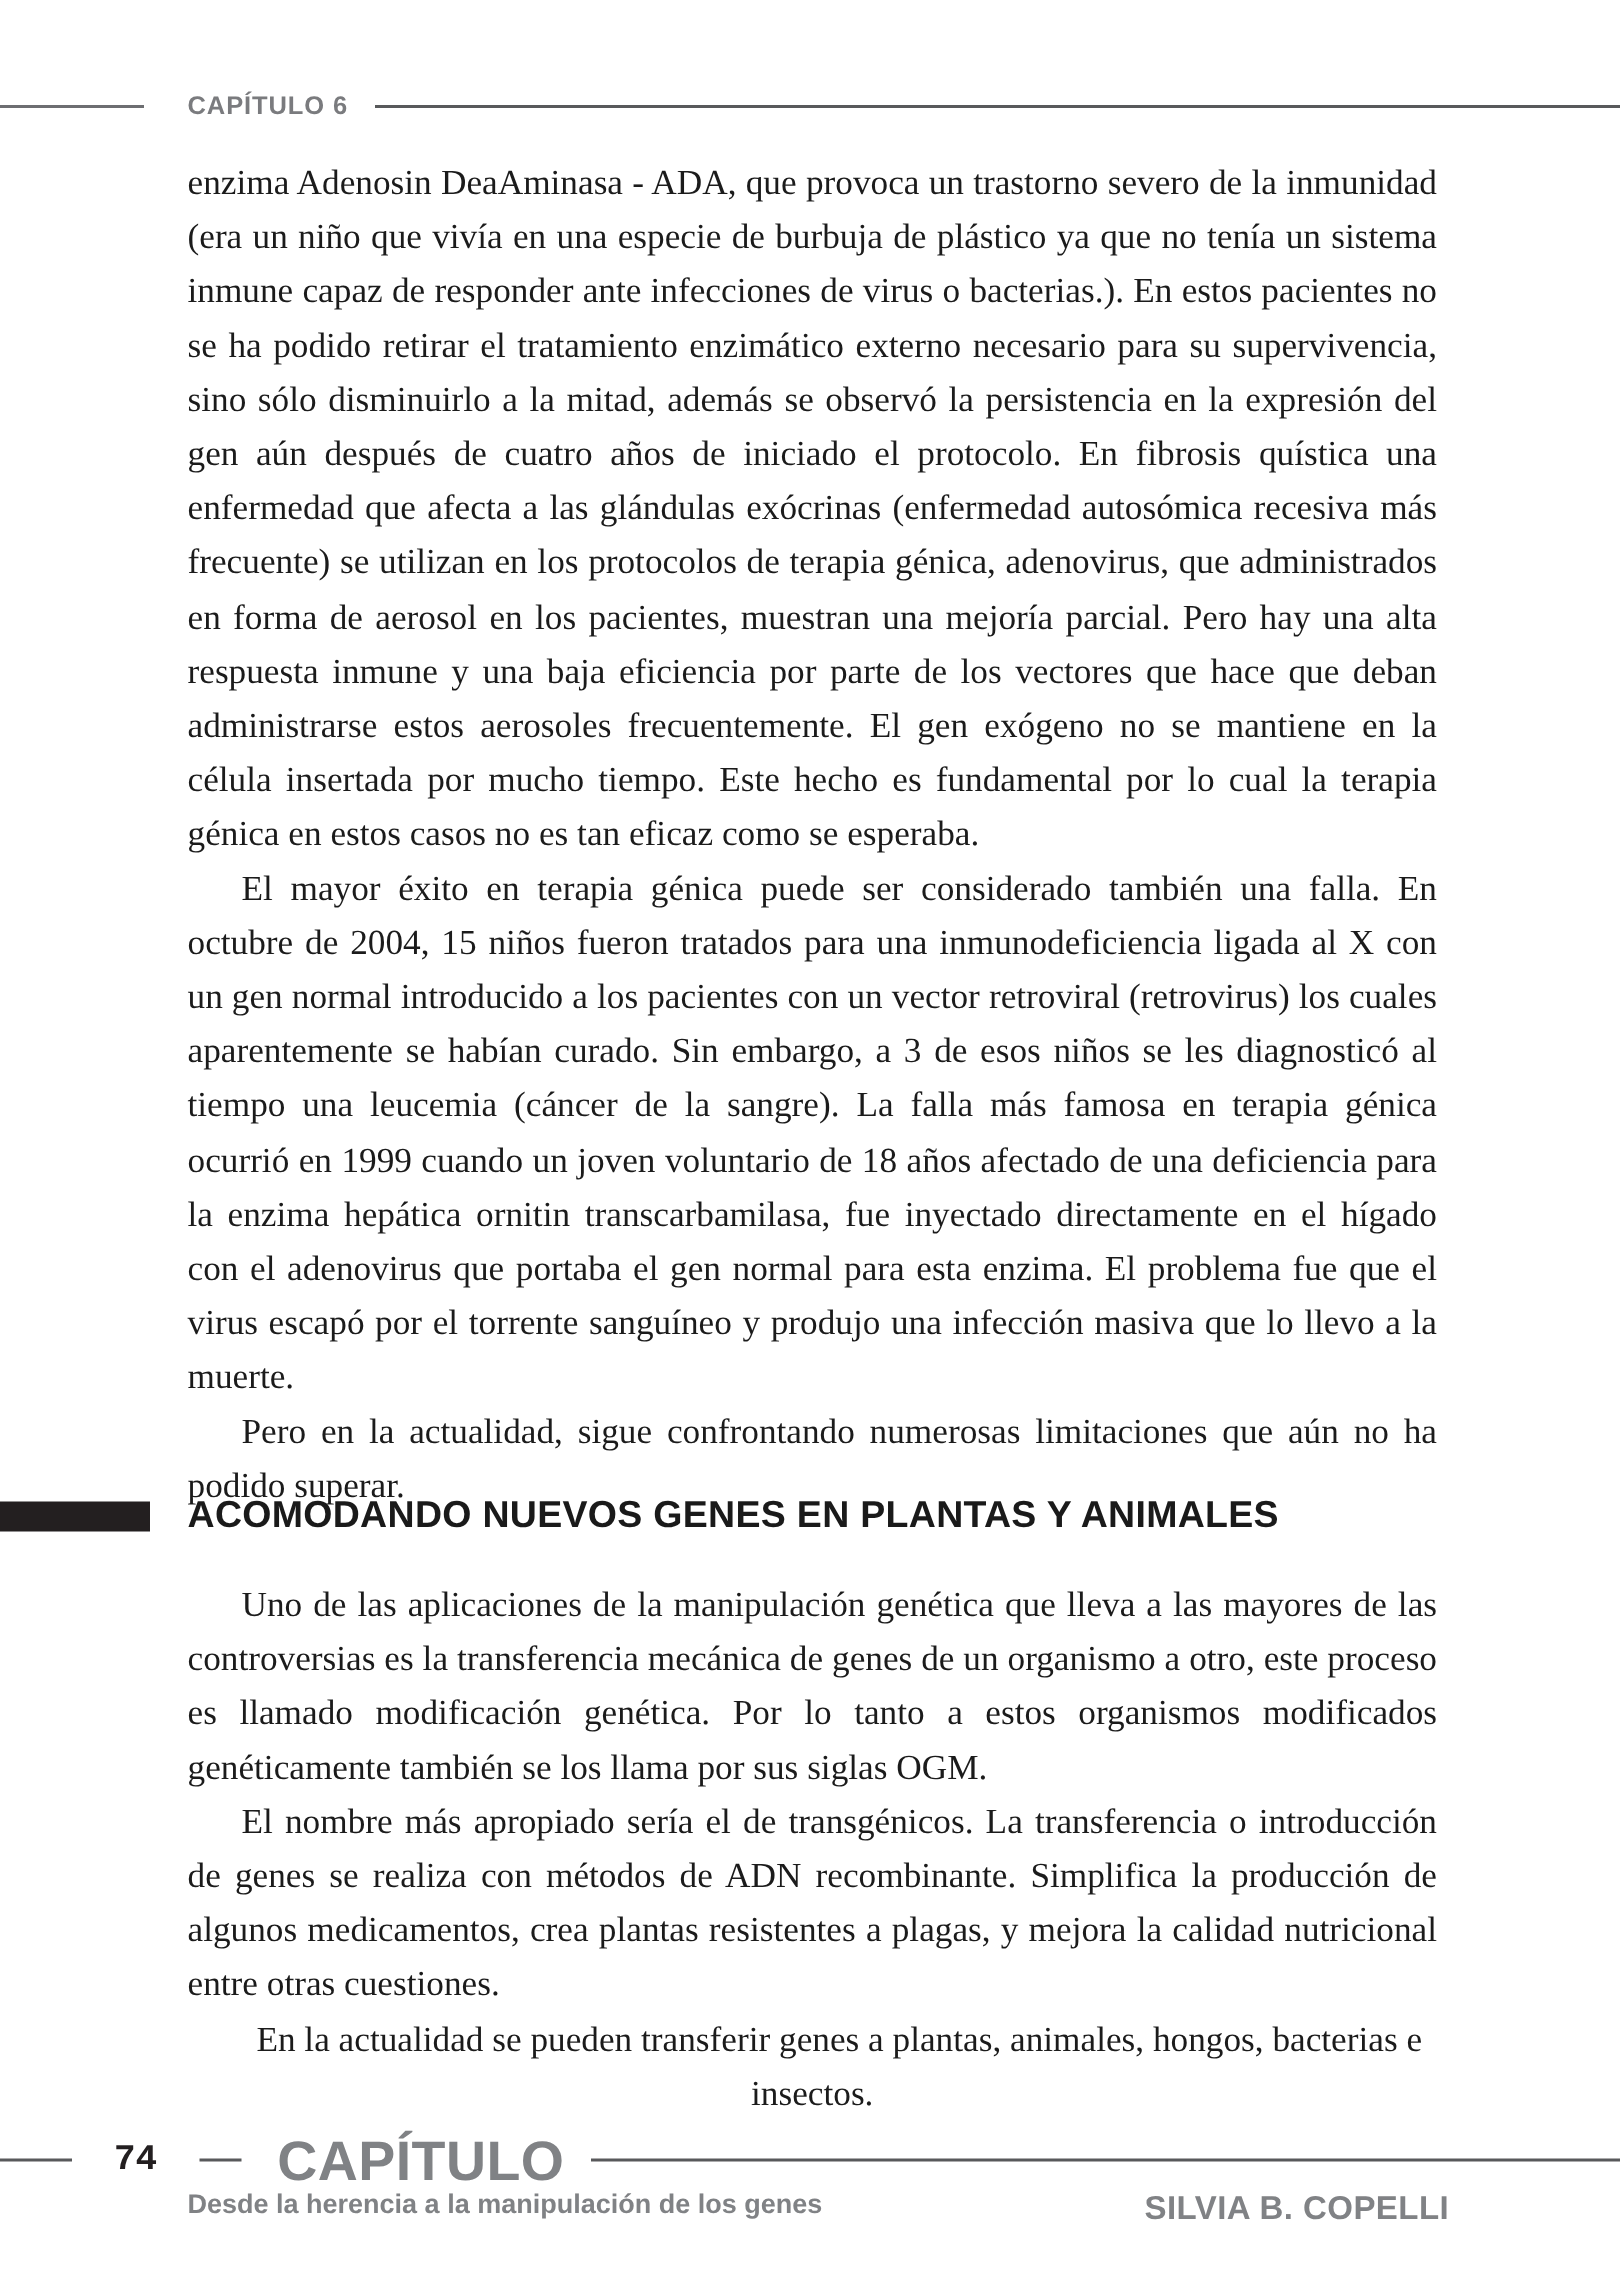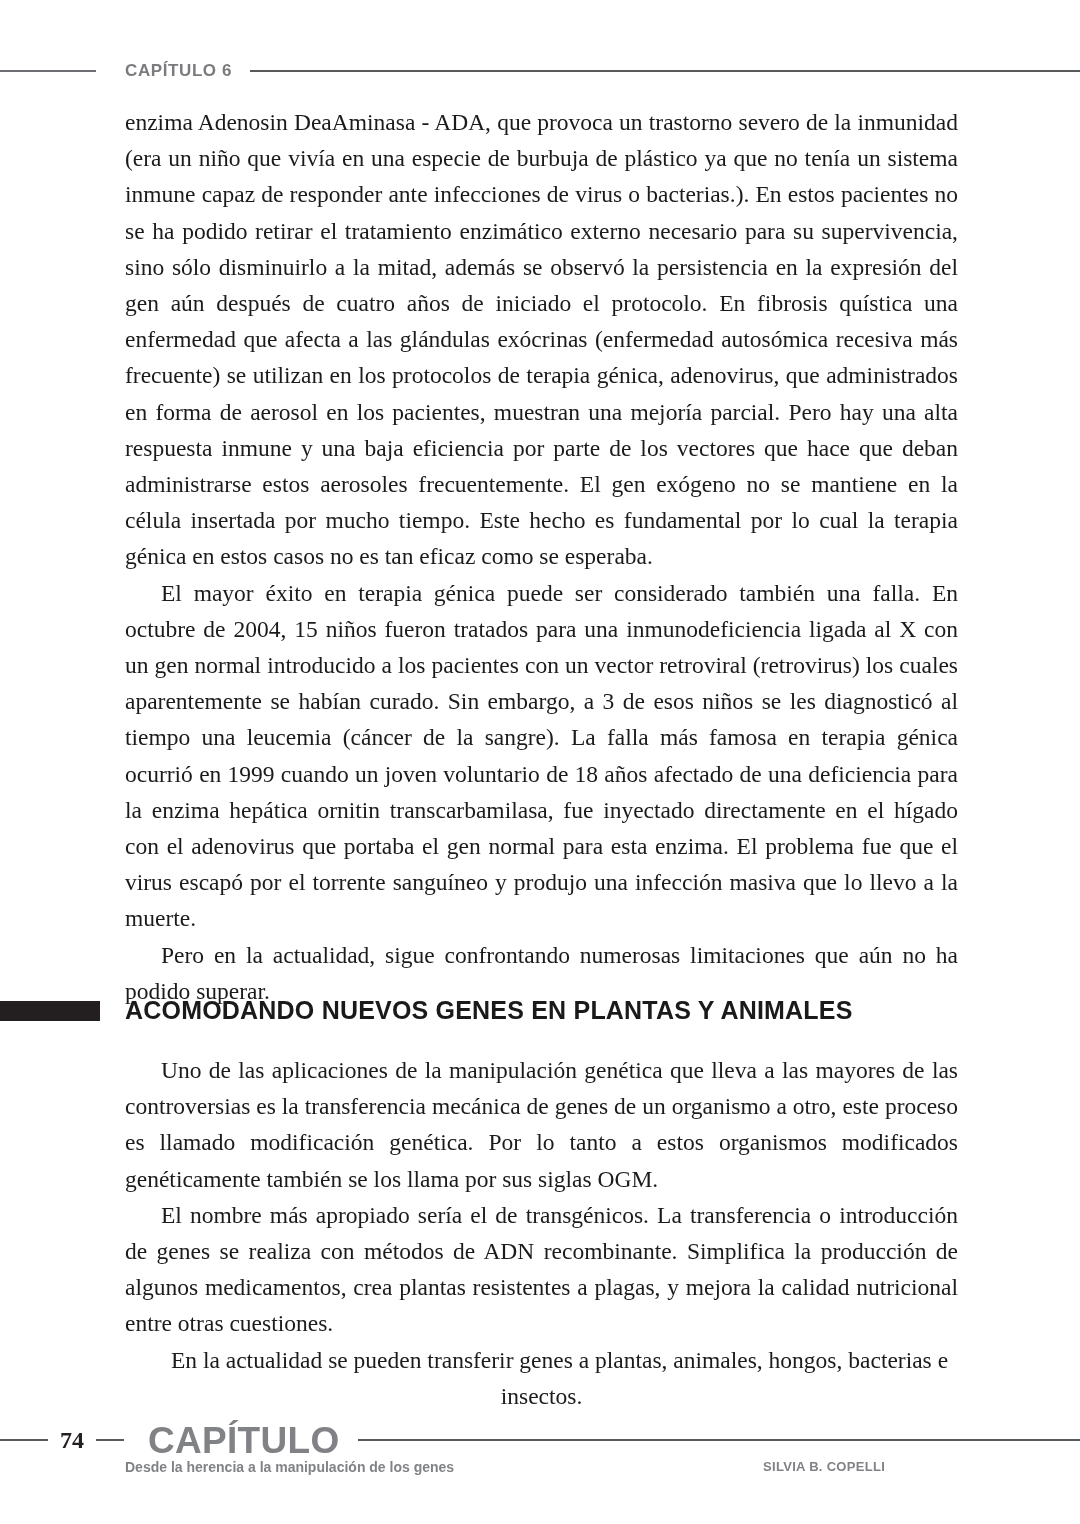--- a/index.html
+++ b/index.html
@@ -121,25 +121,25 @@
     display:flex;
     align-items:center;
   }
   .ft-rule-a {
     width:48px;
     height:2px;
     background:#58595b;
     flex:0 0 auto;
   }
   .ft-page-num {
-    font-family:Liberation Serif, serif;
+    font-family:Liberation Mono, monospace;
     font-weight:bold;
     font-size:24px;
     color:#231f20;
-    margin:0 12px;
+    margin:0 28px;
     flex:0 0 auto;
   }
   .ft-rule-b {
     width:28px;
     height:2px;
     background:#58595b;
     flex:0 0 auto;
   }
   .ft-brand {
     font-family:"Liberation Sans", sans-serif;
@@ -163,31 +163,31 @@
     left:125px;
     width:955px;
     height:34px;
   }
   .ft-subtitle {
     position:absolute;
     left:0;
     top:0;
     font-family:"Liberation Sans", sans-serif;
     font-weight:bold;
-    font-size:14px;
+    font-size:18px;
     color:#808285;
     white-space:nowrap;
   }
   .ft-author {
     position:absolute;
     left:638px;
     top:0;
     font-family:"Liberation Sans", sans-serif;
     font-weight:bold;
-    font-size:13px;
+    font-size:22px;
     letter-spacing:0.3px;
     color:#808285;
     white-space:nowrap;
   }
 </style>
 </head>
 <body>
 
 <div class="page-header">
   <div class="hdr-rule-left"></div>

